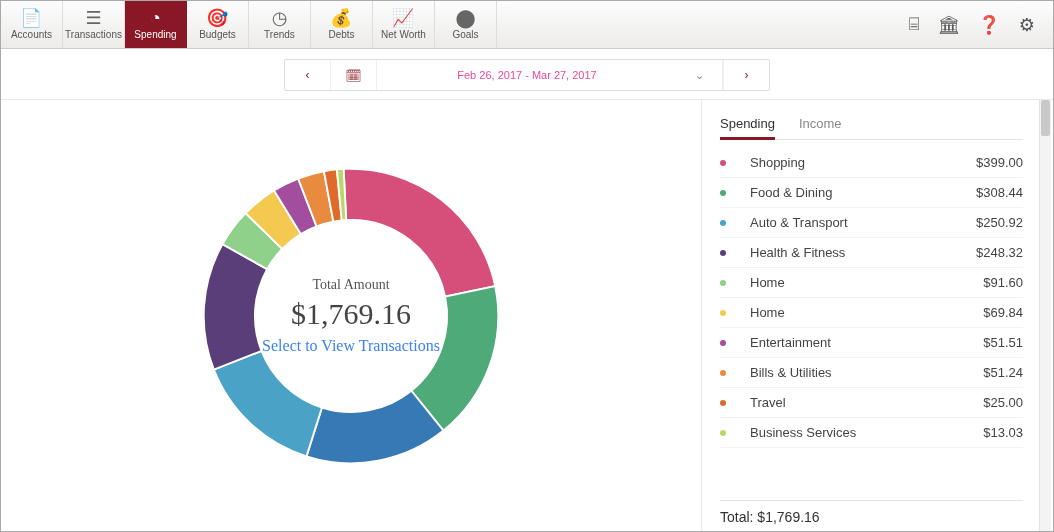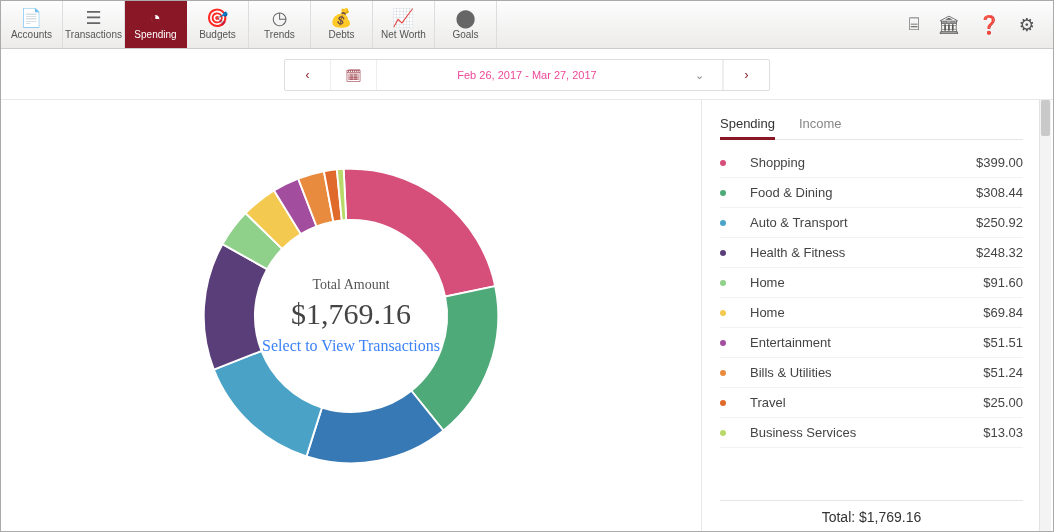--- a/index.html
+++ b/index.html
@@ -164,21 +164,21 @@
     border-bottom: 1px solid #f2f2f2;
     font-size: 13px;
     color: #444;
   }
   .cat-left { display:flex; align-items:center; gap:24px; }
   .dot {
     width: 6px; height: 6px; border-radius: 50%;
   }
   .cat-amount { color:#444; }
   .total-row {
-    text-align: center;
+    text-align: left;
     font-size: 14px;
     padding: 8px 0 6px;
     color: #333;
     border-top: 1px solid #e5e5e5;
   }
   
   .scrollbar {
     position:absolute;
     right: 2px;
     top: 0px;

